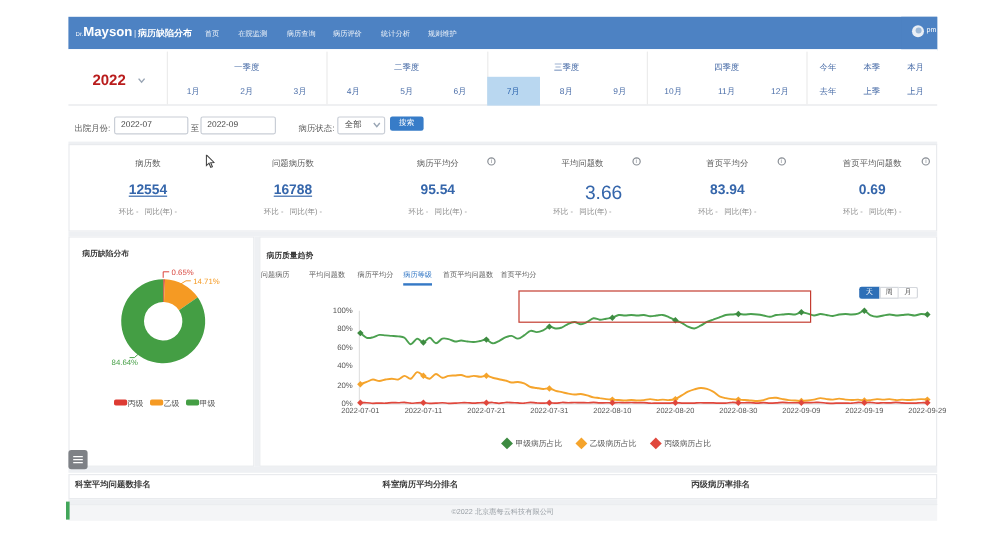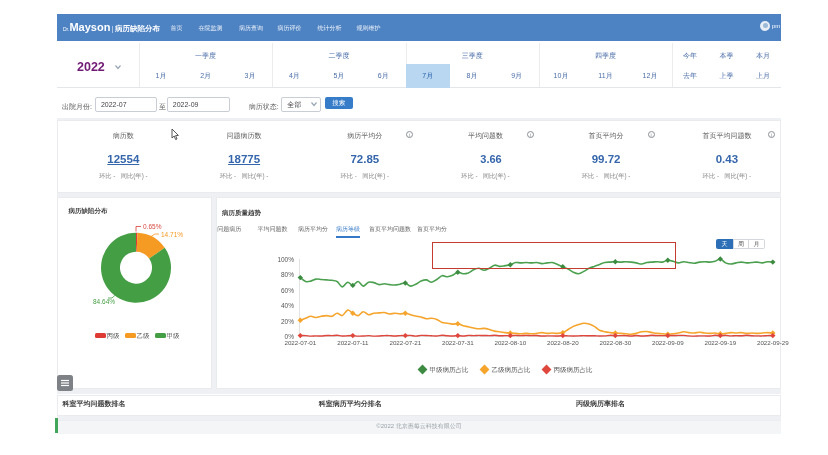--- a/index.html
+++ b/index.html
@@ -25,21 +25,21 @@
 
 <div class="abs" style="left:57px;top:41.3px;width:724px;height:77px;background:#fff;"></div>
 <div class="abs" style="left:57px;top:41.3px;width:724px;height:46.7px;border-bottom:1px solid #e4e7ea;"></div>
 
 <div class="abs" style="left:139px;top:43px;width:1px;height:44px;background:#ececec;"></div>
 <div class="abs" style="left:272.3px;top:43px;width:1px;height:44px;background:#ececec;"></div>
 <div class="abs" style="left:405.6px;top:43px;width:1px;height:44px;background:#ececec;"></div>
 <div class="abs" style="left:538.9px;top:43px;width:1px;height:44px;background:#ececec;"></div>
 <div class="abs" style="left:672px;top:43px;width:1px;height:44px;background:#ececec;"></div>
 
-<div class="abs" style="left:77px;top:60px;font-size:12.5px;font-weight:bold;color:#701a75;">2022</div>
+<div class="abs" style="left:77px;top:60px;font-size:12.5px;font-weight:bold;color:#b91c1c;">2022</div>
 <div class="abs" style="left:114px;top:63px;width:8px;height:8px;">
   <svg width="8" height="8">
       <path d="M1.5 2.5 L4 5.5 L6.5 2.5" stroke="#9aa6b5" stroke-width="1.2" fill="none"></path>
     </svg>
 </div>
 
 <div class="abs" style="top:51px;left:0;width:828px;font-size:7px;color:#4a6da8;">
  <span class="abs ctr" style="left:205.6px;">一季度</span>
  <span class="abs ctr" style="left:338.9px;">二季度</span>
  <span class="abs ctr" style="left:472.2px;">三季度</span>
@@ -86,37 +86,37 @@
 <div class="abs" style="left:57px;top:192.8px;width:724px;height:4.5px;background:#eef0f3;"></div>
 <div class="abs" style="left:212px;top:197.3px;width:4px;height:191.5px;background:#eef0f3;"></div>
 <div class="abs" style="left:57px;top:388.8px;width:724px;height:5.7px;background:#eef0f3;"></div>
 <div class="abs" style="left:57px;top:416px;width:724px;height:4.5px;background:#eef0f3;"></div>
 
 <div class="abs" style="left:57px;top:120.4px;width:724px;height:72.4px;background:#fff;border:1px solid #e9ebee;"></div>
 <span class="abs ctr" style="left:123.3px;top:131px;font-size:7px;color:#5a5a5a;">病历数</span>
 <span class="abs ctr" style="left:123.3px;top:153px;font-size:11.5px;font-weight:bold;color:#3566ab;text-decoration:underline;">12554</span>
 <span class="abs ctr" style="left:123.3px;top:172px;font-size:6.3px;color:#8a8a8a;">环比 -&nbsp;&nbsp;&nbsp;同比(年) -</span>
 <span class="abs ctr" style="left:244.1px;top:131px;font-size:7px;color:#5a5a5a;">问题病历数</span>
-<span class="abs ctr" style="left:244.1px;top:153px;font-size:11.5px;font-weight:bold;color:#3566ab;text-decoration:underline;">18775</span>
+<span class="abs ctr" style="left:244.1px;top:153px;font-size:11.5px;font-weight:bold;color:#3566ab;text-decoration:underline;">16788</span>
 <span class="abs ctr" style="left:244.1px;top:172px;font-size:6.3px;color:#8a8a8a;">环比 -&nbsp;&nbsp;&nbsp;同比(年) -</span>
 <span class="abs ctr" style="left:364.8px;top:131px;font-size:7px;color:#5a5a5a;">病历平均分</span>
 <span class="abs" style="left:406.1px;top:130.5px;width:7px;height:7px;border:0.8px solid #8a8f96;border-radius:50%;font-size:5.5px;color:#8a8f96;text-align:center;line-height:6.5px;">i</span>
-<span class="abs ctr" style="left:364.8px;top:153px;font-size:11.5px;font-weight:bold;color:#3566ab;">72.85</span>
+<span class="abs ctr" style="left:364.8px;top:153px;font-size:11.5px;font-weight:bold;color:#3566ab;">95.54</span>
 <span class="abs ctr" style="left:364.8px;top:172px;font-size:6.3px;color:#8a8a8a;">环比 -&nbsp;&nbsp;&nbsp;同比(年) -</span>
 <span class="abs ctr" style="left:485.4px;top:131px;font-size:7px;color:#5a5a5a;">平均问题数</span>
 <span class="abs" style="left:526.8px;top:130.5px;width:7px;height:7px;border:0.8px solid #8a8f96;border-radius:50%;font-size:5.5px;color:#8a8f96;text-align:center;line-height:6.5px;">i</span>
-<span class="abs ctr" style="left:491px;top:153px;font-size:11px;font-weight:bold;color:#3566ab;">3.66</span>
+<span class="abs ctr" style="left:503px;top:153px;font-size:16px;font-weight:normal;color:#3566ab;">3.66</span>
 <span class="abs ctr" style="left:485.4px;top:172px;font-size:6.3px;color:#8a8a8a;">环比 -&nbsp;&nbsp;&nbsp;同比(年) -</span>
 <span class="abs ctr" style="left:606.1px;top:131px;font-size:7px;color:#5a5a5a;">首页平均分</span>
 <span class="abs" style="left:647.5px;top:130.5px;width:7px;height:7px;border:0.8px solid #8a8f96;border-radius:50%;font-size:5.5px;color:#8a8f96;text-align:center;line-height:6.5px;">i</span>
-<span class="abs ctr" style="left:606.1px;top:153px;font-size:11.5px;font-weight:bold;color:#3566ab;">99.72</span>
+<span class="abs ctr" style="left:606.1px;top:153px;font-size:11.5px;font-weight:bold;color:#3566ab;">83.94</span>
 <span class="abs ctr" style="left:606.1px;top:172px;font-size:6.3px;color:#8a8a8a;">环比 -&nbsp;&nbsp;&nbsp;同比(年) -</span>
 <span class="abs ctr" style="left:726.9px;top:131px;font-size:7px;color:#5a5a5a;">首页平均问题数</span>
 <span class="abs" style="left:768.2px;top:130.5px;width:7px;height:7px;border:0.8px solid #8a8f96;border-radius:50%;font-size:5.5px;color:#8a8f96;text-align:center;line-height:6.5px;">i</span>
-<span class="abs ctr" style="left:726.9px;top:153px;font-size:11.5px;font-weight:bold;color:#3566ab;">0.43</span>
+<span class="abs ctr" style="left:726.9px;top:153px;font-size:11.5px;font-weight:bold;color:#3566ab;">0.69</span>
 <span class="abs ctr" style="left:726.9px;top:172px;font-size:6.3px;color:#8a8a8a;">环比 -&nbsp;&nbsp;&nbsp;同比(年) -</span>
 
 <div class="abs" style="left:170.5px;top:129px;width:8px;height:12px;">
 <svg width="8" height="12" viewBox="0 0 8 12">
       <path d="M1 0 L1 9 L3.2 7 L4.6 10.5 L6 10 L4.6 6.6 L7.4 6.4 Z" fill="#fff" stroke="#444" stroke-width="0.9"></path>
     </svg>
 </div>
 
 <div class="abs" style="left:57px;top:197.3px;width:155px;height:191.5px;background:#fff;border:1px solid #e9ebee;"></div>
 <div class="abs" style="left:68.5px;top:207px;font-size:6.5px;font-weight:bold;color:#3c3c3c;">病历缺陷分布</div>

